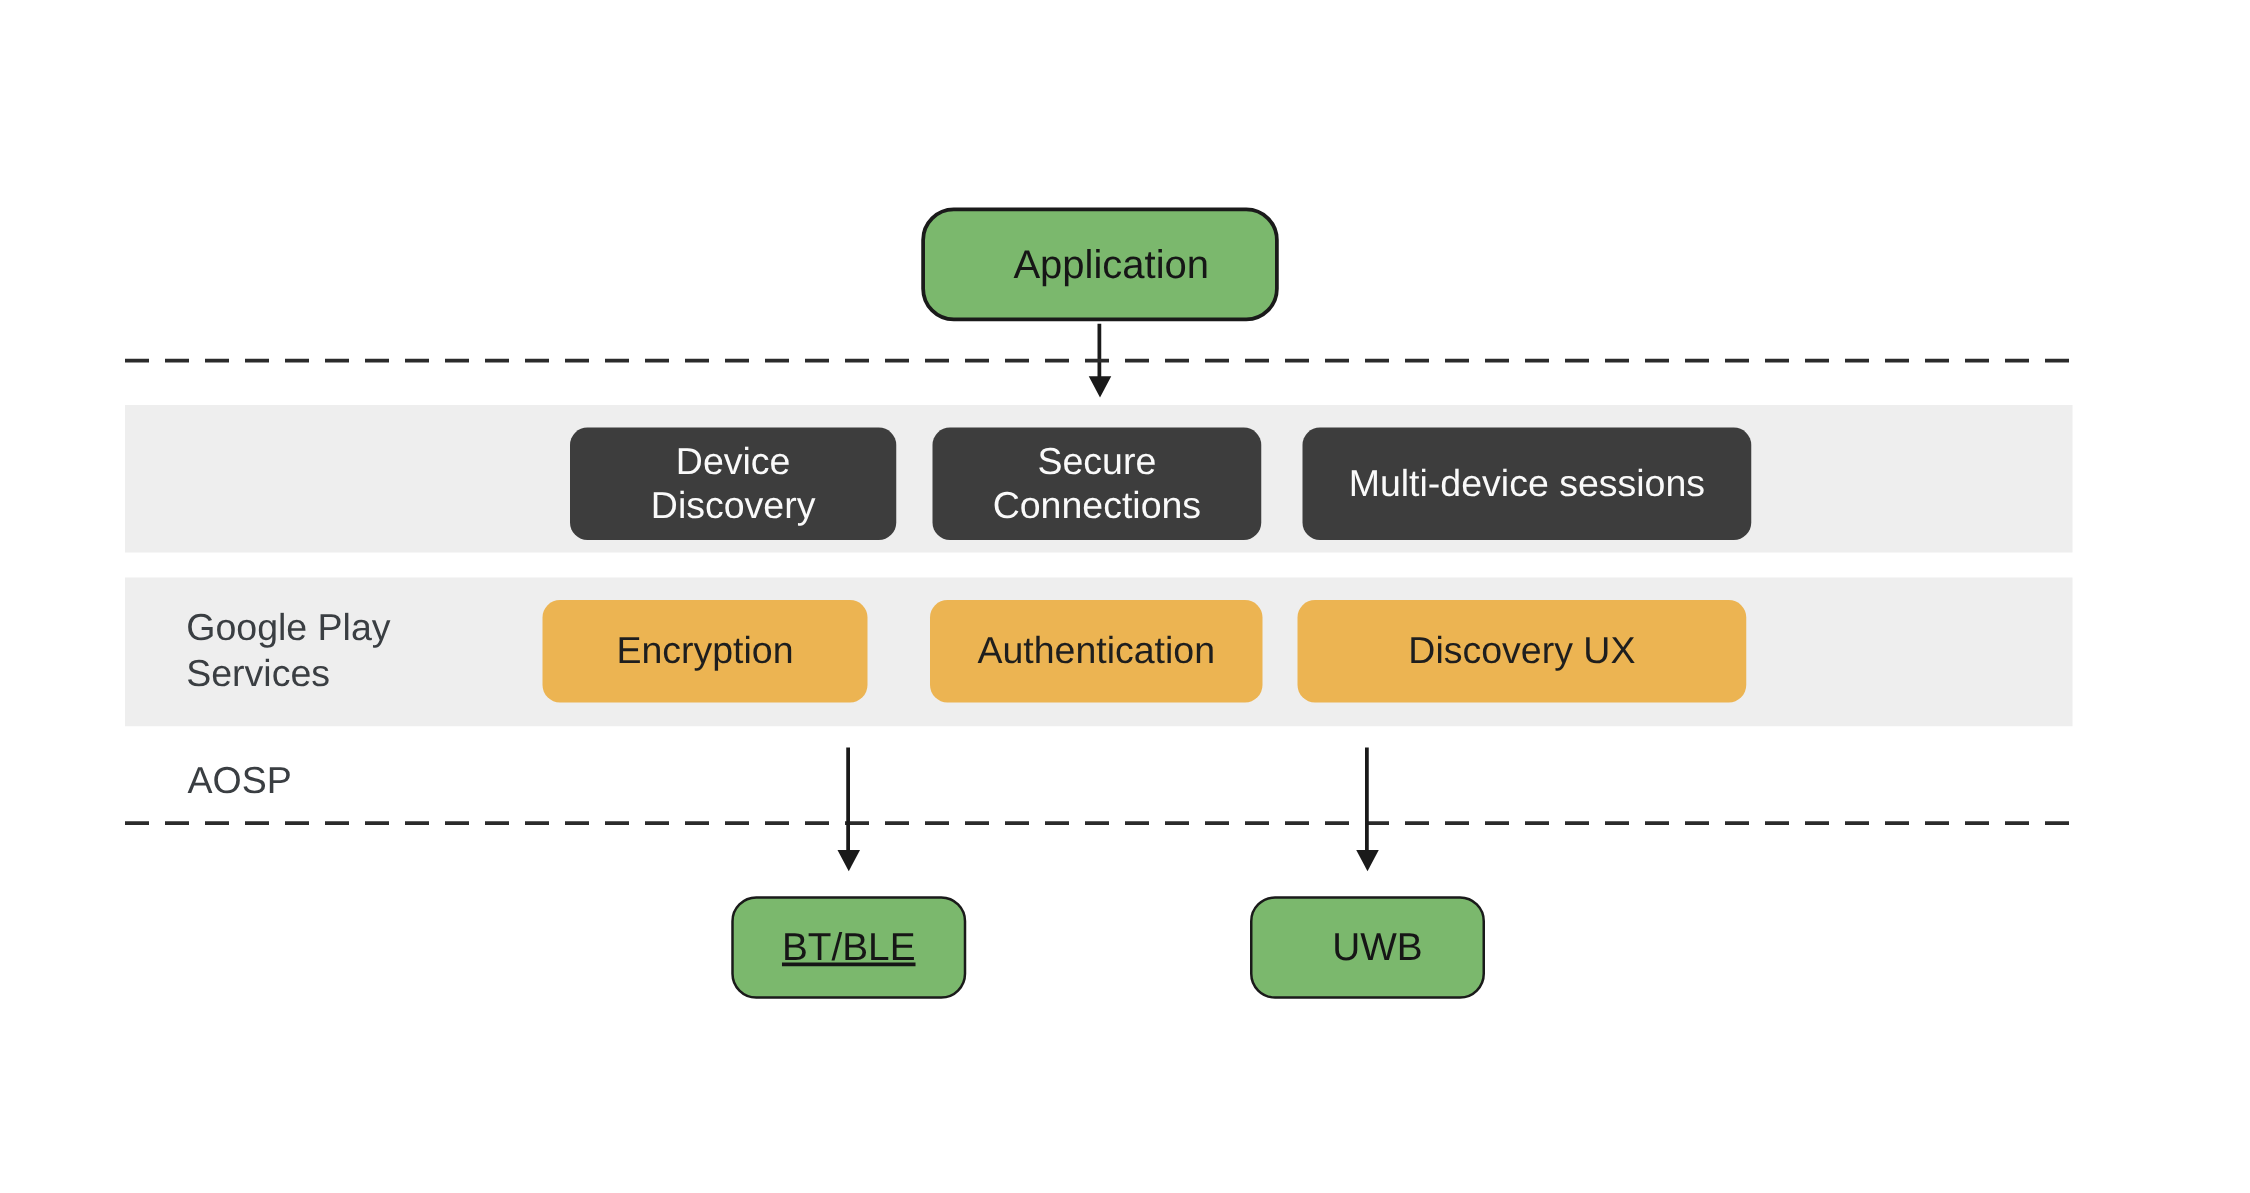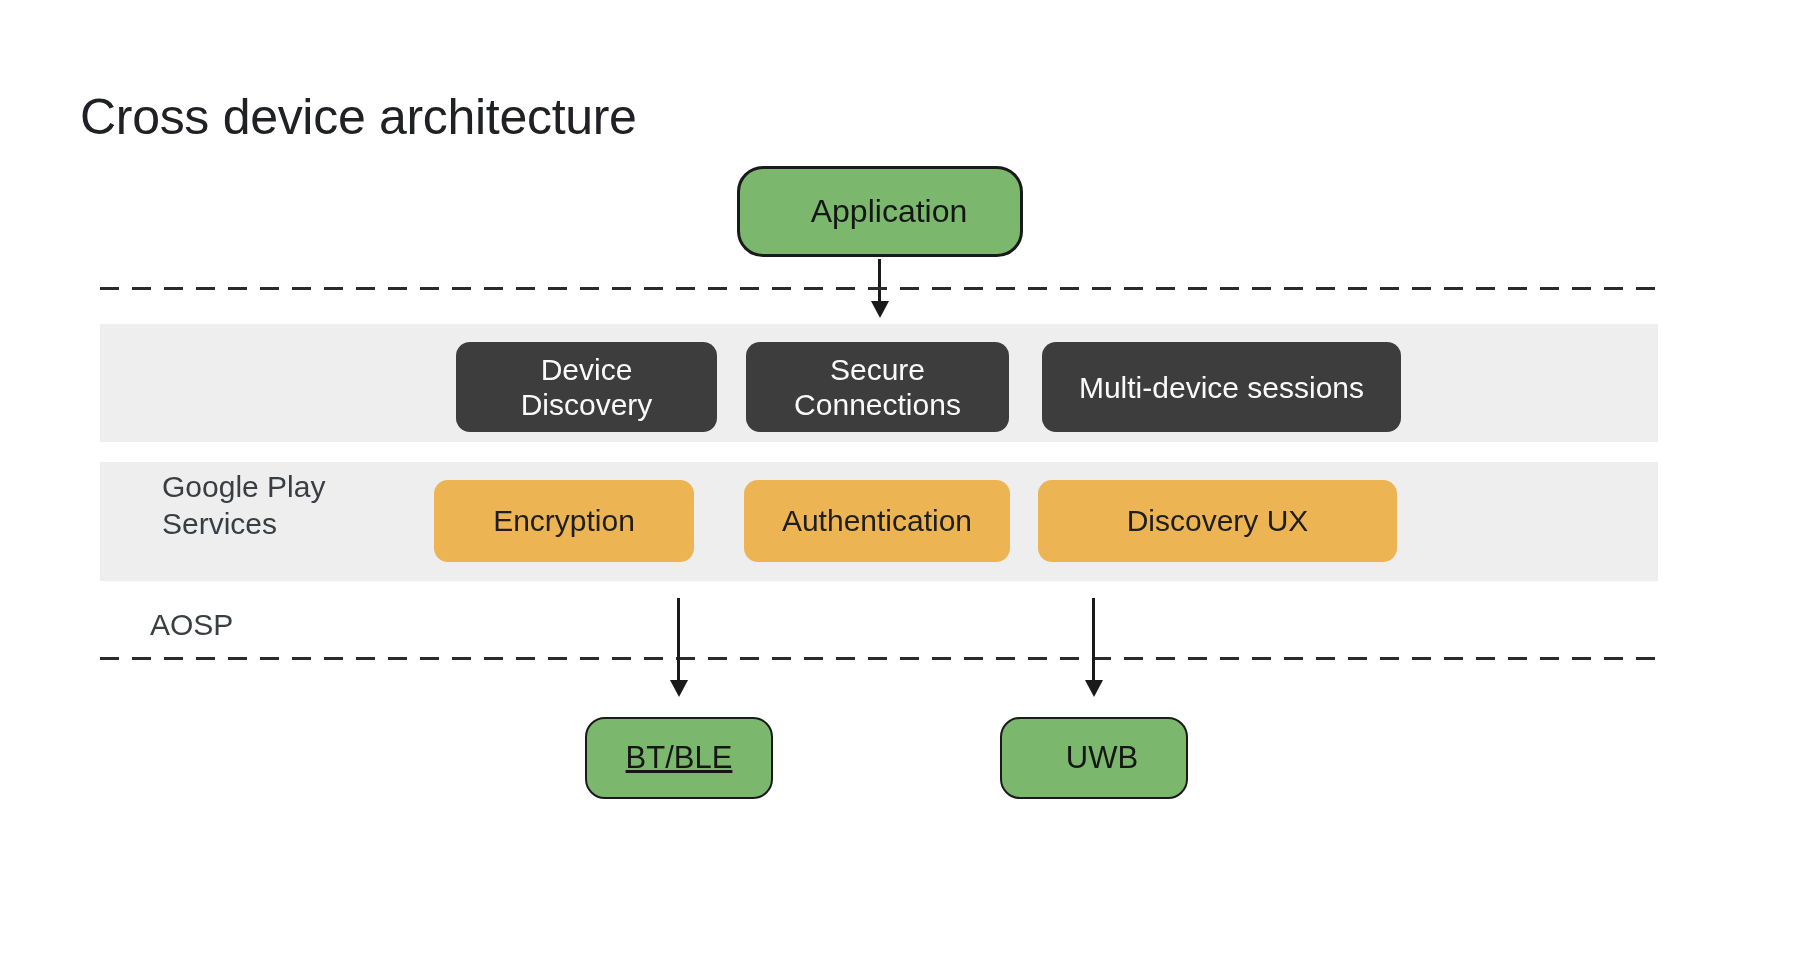--- a/index.html
+++ b/index.html
@@ -51,21 +51,21 @@
   #band-gms { top: 462px; height: 119px; }
 
   .band-label {
     left: 149px;
     font-size: 30px;
     line-height: 37px;
     color: #3A3E42;
     font-weight: 400;
   }
   #band-sdk-label { top: 346px; }
-  #band-gms-label { top: 468px; margin-left: 13px; }
+  #band-gms-label { top: 484px; }
 
   .dark-node {
     top: 342px; height: 90px;
     background: #3D3D3D;
     border-radius: 14px;
     color: #FAFAFA;
     font-size: 30px;
     line-height: 35px;
     font-weight: 500;
   }
@@ -127,21 +127,20 @@
   }
   #box-btble { left: 585px; width: 188px; text-decoration: underline; }
   #box-wifi { left: 791px; width: 188px; }
   #box-uwb { left: 1000px; width: 188px; padding-left: 16px; }
 </style>
 </head>
 <body>
 
 <div id="canvas">
 
-  <div id="page-title" class="abs">Cross device architecture</div>
 
   <div id="app-box" class="abs node green-node">
     <span>Application</span>
   </div>
 
   <div id="arrow-app-line" class="abs arrow-line"></div>
   <div id="arrow-app-head" class="abs arrow-head"></div>
 
   <div id="dash-top" class="abs dashed-line"></div>
 

